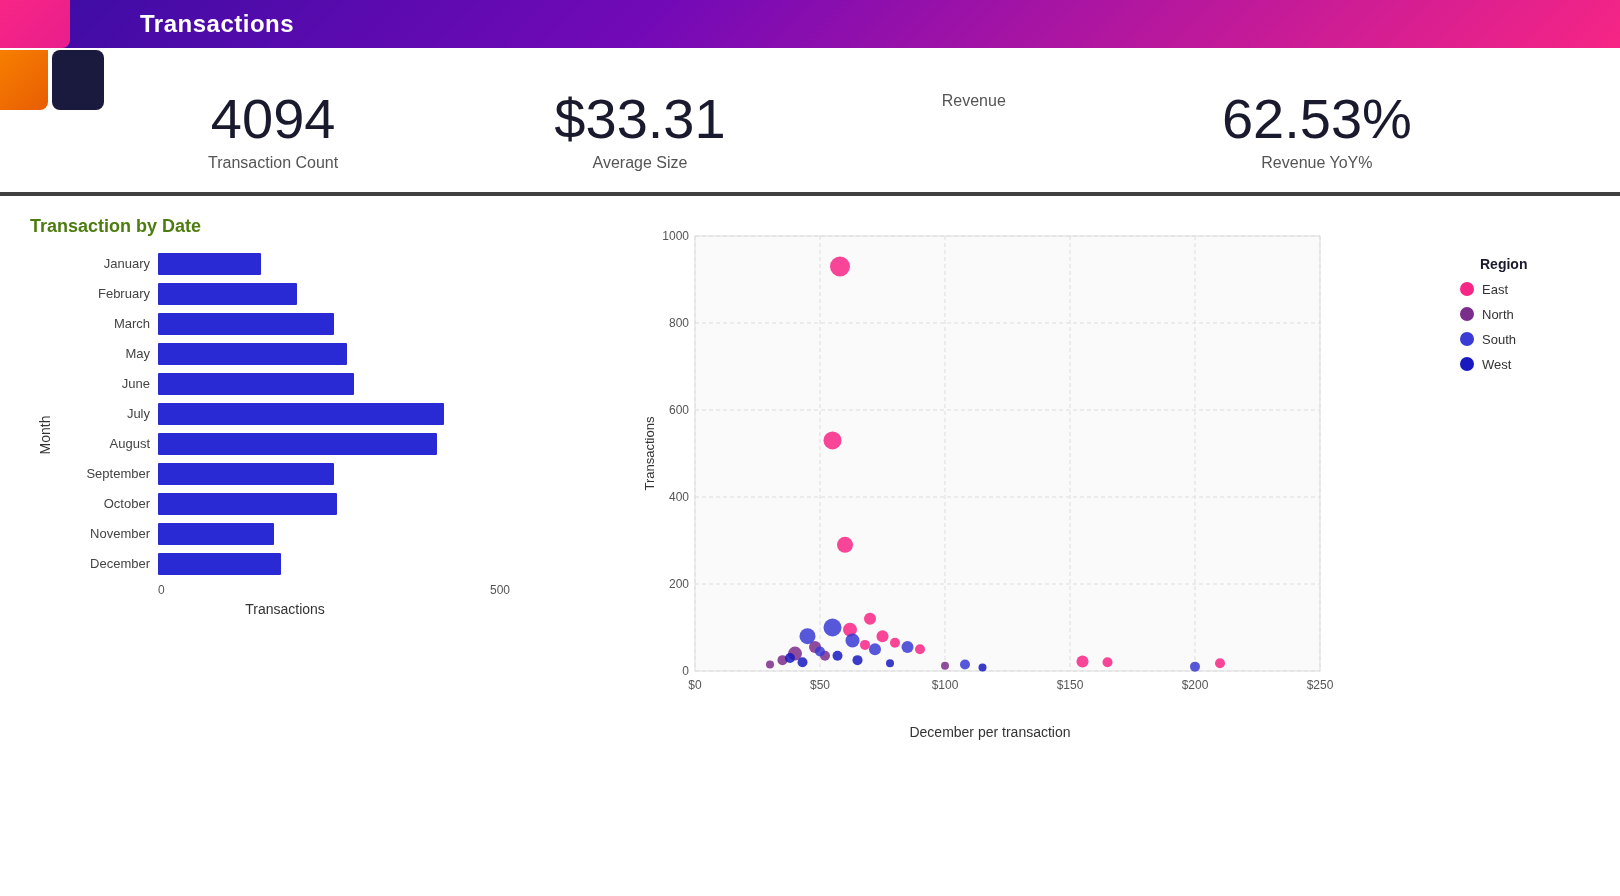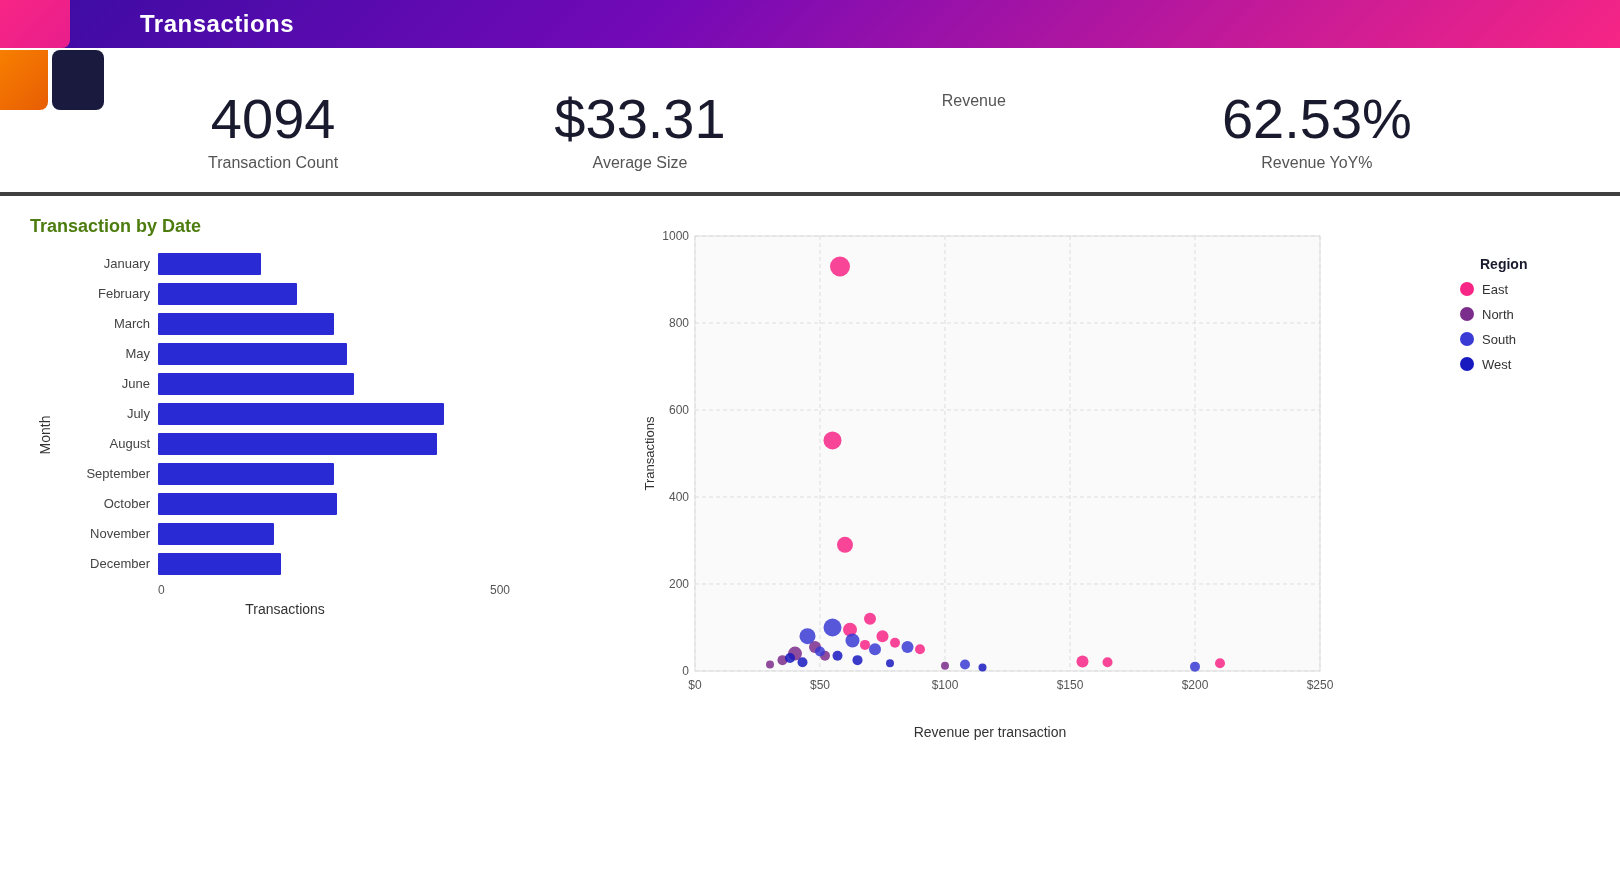--- a/index.html
+++ b/index.html
@@ -392,21 +392,21 @@
             <circle cx="267.5" cy="431.075" r="6" fill="#3a3ad4" opacity="0.85"></circle>
             <circle cx="325" cy="448.47499999999997" r="5" fill="#3a3ad4" opacity="0.85"></circle>
             <circle cx="555" cy="450.65" r="5" fill="#3a3ad4" opacity="0.85"></circle>
             <circle cx="150" cy="441.95" r="5" fill="#1919c0" opacity="0.85"></circle>
             <circle cx="162.5" cy="446.3" r="5" fill="#1919c0" opacity="0.85"></circle>
             <circle cx="197.5" cy="439.775" r="5" fill="#1919c0" opacity="0.85"></circle>
             <circle cx="217.5" cy="444.125" r="5" fill="#1919c0" opacity="0.85"></circle>
             <circle cx="250" cy="447.17" r="4" fill="#1919c0" opacity="0.85"></circle>
             <circle cx="342.5" cy="451.52" r="4" fill="#1919c0" opacity="0.85"></circle>
           </svg>
-        <div class="scatter-x-title">Revenue per transaction</div>
+        <div class="scatter-x-title">December per transaction</div>
       </div>
       <div class="legend-area">
         <div class="legend-title">Region</div>
         <div id="legend-items">
 
         <div class="legend-item">
     <div class="legend-dot" style="background:#f72585"></div>
     <span class="legend-label">East</span>
   </div>
             <div class="legend-item">

